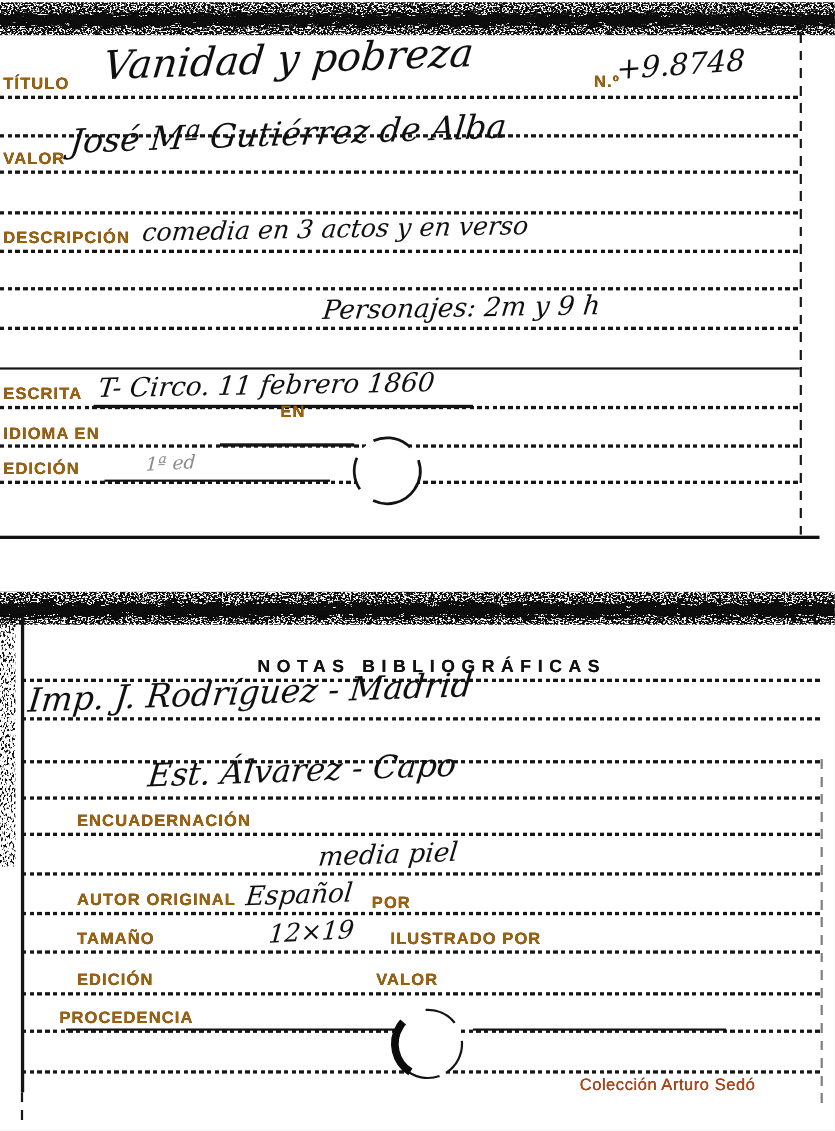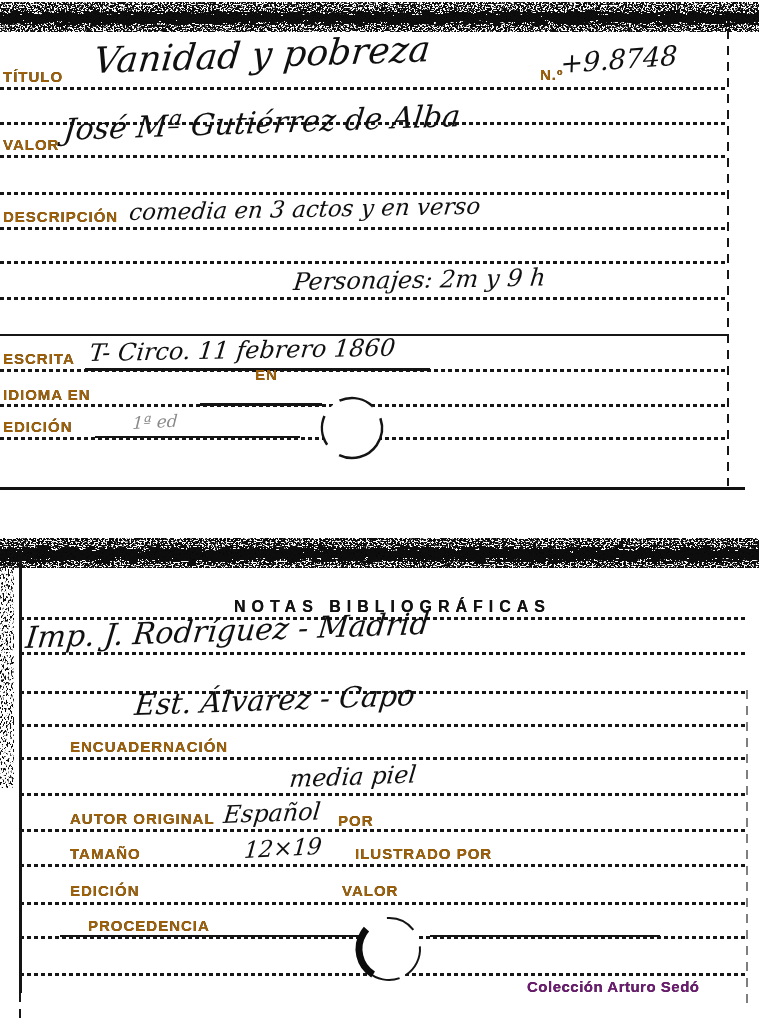--- a/index.html
+++ b/index.html
@@ -20,22 +20,22 @@
   }
   .hw{
     position:absolute;font-family:"DejaVu Serif",serif;font-style:italic;
     color:#101010;white-space:nowrap;transform-origin:left bottom;
   }
   .header-center{
     position:absolute;font-weight:bold;letter-spacing:6px;font-size:16px;
     color:#121212;text-shadow:0 0 .5px #121212;white-space:nowrap;
   }
   .footer-credit{
-    position:absolute;font-weight:bold;font-size:15px;letter-spacing:.5px;
-    color:#701a75;text-shadow:0 0 .5px #141414;white-space:nowrap;
+    position:absolute;font-weight:normal;font-size:15px;letter-spacing:.5px;
+    color:#c2410c;text-shadow:0 0 .5px #141414;white-space:nowrap;
   }
   .seg{position:absolute;background:#141414;}
 </style>
 </head>
 <body>
 
 <div id="screen">
 
   <svg width="759" height="36" style="position:absolute;left:0;top:0">
     <defs>
@@ -142,21 +142,21 @@
   </svg>
 
   <div class="header-center" style="left:234px;top:598px">NOTAS BIBLIOGRÁFICAS</div>
   <div class="lbl" style="left:70px;top:738px">ENCUADERNACIÓN</div>
   <div class="lbl" style="left:70px;top:810px">AUTOR ORIGINAL</div>
   <div class="lbl" style="left:338px;top:812px">POR</div>
   <div class="lbl" style="left:70px;top:845px">TAMAÑO</div>
   <div class="lbl" style="left:355px;top:845px">ILUSTRADO POR</div>
   <div class="lbl" style="left:70px;top:882px">EDICIÓN</div>
   <div class="lbl" style="left:342px;top:882px">VALOR</div>
-  <div class="lbl" style="left:88px;top:917px">PROCEDENCIA</div>
+  <div class="lbl" style="left:54px;top:917px">PROCEDENCIA</div>
   <div class="footer-credit" style="left:527px;top:978px">Colección Arturo Sedó</div>
 
   <div class="hw" style="left:24px;top:620px;font-size:30px;transform:rotate(-2deg) skewX(-8deg)">Imp. J. Rodríguez - Madrid</div>
   <div class="hw" style="left:133px;top:688px;font-size:29px;transform:rotate(-2deg) skewX(-8deg)">Est. Álvarez - Capo</div>
   <div class="hw" style="left:288px;top:765px;font-size:24px;transform:rotate(-2deg) skewX(-8deg)">media piel</div>
   <div class="hw" style="left:222px;top:801px;font-size:24px;transform:rotate(-2deg) skewX(-8deg)">Español</div>
   <div class="hw" style="left:243px;top:837px;font-size:23px;transform:rotate(-3deg) skewX(-8deg)">12×19</div>
 
 </div>
 

